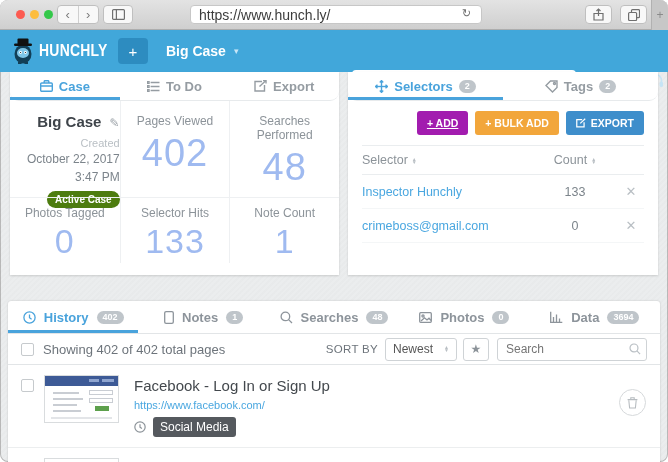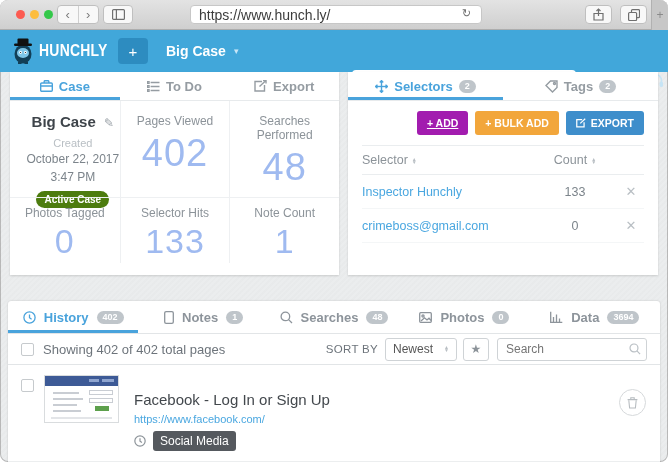--- a/index.html
+++ b/index.html
@@ -49,34 +49,34 @@
   .case-caret { font-size:9px; color:#c8e6f7; }
   .hdr-search { position:absolute; left:352px; top:40px; width:224px; height:22px;
     border:none; border-radius:4px; background:#fff; font-size:12px; padding:0 9px; color:#333; }
   .gear { position:absolute; left:612px; top:40px; font-size:17px; color:#c6e4f5; line-height:22px; }
   .headset { position:absolute; left:647px; top:43px; }
 
   
   .card { position:absolute; top:72px; background:#fff; box-shadow:0 1px 2px rgba(0,0,0,.14); }
   .card-left { left:10px; width:329px; height:203px; }
   .card-right { left:348px; width:310px; height:203px; }
-  .tabs-row { display:flex; height:29px; border-bottom:1px solid #e7eaec; }
+  .tabs-row { display:flex; height:29px; border-bottom:1px solid #e7eaec;border-radius:9px; }
   .tab { flex:1; display:flex; align-items:center; justify-content:center; gap:6px;
     font-size:13px; font-weight:bold; color:#959ca2; }
   .tab.active { color:#49a3dc; box-shadow:inset 0 -3px 0 #49a3dc; }
   .tab .ticon { stroke:#959ca2; fill:none; stroke-width:1.4; }
   .tab.active .ticon { stroke:#49a3dc; }
   .count-pill { background:#bfc5ca; color:#fff; font-size:9px; font-weight:bold;
     border-radius:9px; padding:2px 6px; line-height:1; }
 
   .case-grid { display:grid; grid-template-columns:1fr 1fr 1fr; grid-template-rows:96px 66px; }
   .cell { text-align:center; }
   .cell.bl { border-left:1px solid #eef0f2; }
   .cell.bt { border-top:1px solid #eef0f2; }
-  .case-info { text-align:center; padding:12px 0 0 16px; }
+  .case-info { text-align:right; padding:12px 0 0 16px; }
   .case-name { font-size:15px; font-weight:bold; color:#3e444a; }
   .edit-ic { font-size:12px; color:#9aa1a7; font-weight:normal; margin-left:4px; }
   .created-lbl { font-size:11px; color:#b9bfc4; margin-top:7px; }
   .created-val { font-size:12px; color:#7c848b; line-height:1.35; margin-top:2px; }
   .status-badge { display:inline-block; margin-top:6px; background:#4d7c0f; color:#fff;
     font-size:10px; font-weight:bold; padding:3px 8px; border-radius:9px; }
   .stat-label { font-size:12px; color:#8c9399; margin-top:13px; }
   .stat-value { font-size:38px; font-weight:100; color:#9fbaf0; margin-top:4px; letter-spacing:1px; }
   .stat-value.small-row { font-size:34px; margin-top:2px; }
   .cell.bt .stat-label { margin-top:8px; }
@@ -124,21 +124,21 @@
   .tsearch-wrap { position:relative; margin-left:8px; }
   .tsearch { width:150px; height:23px; border:1px solid #cfd3d6; border-radius:3px;
     font-size:12px; padding:0 22px 0 8px; color:#555; }
   .tsearch-ic { position:absolute; right:6px; top:5px; }
 
   .hrow { position:relative; display:flex; padding:10px 13px; border-bottom:1px solid #eceeef; }
   .hrow .checkbox { margin-top:4px; }
   .thumb { position:relative; margin-left:10px; width:75px; height:48px;
     border:1px solid #d9dcde; background:#fff; overflow:hidden; flex:none; }
   .rinfo { margin-left:15px; }
-  .rtitle { font-size:15px; color:#43484d; margin-top:16px; }
+  .rtitle { font-size:15px; color:#43484d; margin-top:2px; }
   .rurl { font-size:11px; color:#4aa7e0; margin-top:5px; }
   .rmeta { display:flex; align-items:center; margin-top:6px; gap:7px; }
   .rdate { font-size:12px; color:#6d747b; }
   .tag { color:#fff; font-size:12px; font-weight:normal; padding:3px 7px; border-radius:3px; }
   .tag-dark { background:#55595e; }
   .trash-btn { position:absolute; right:14px; top:24px; width:27px; height:27px;
     border:1px solid #d6d9db; border-radius:50%; display:flex; align-items:center; justify-content:center; }
 
   
   .fb-top { position:absolute; left:0; top:0; right:0; height:10px; background:#3d5a96; }

